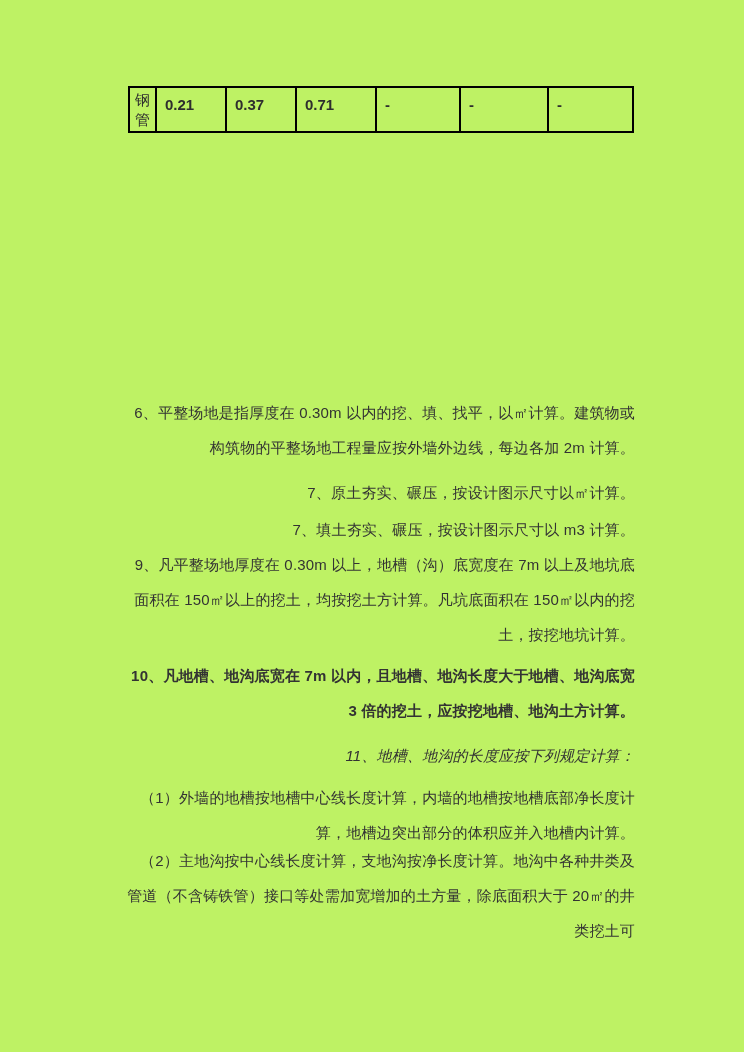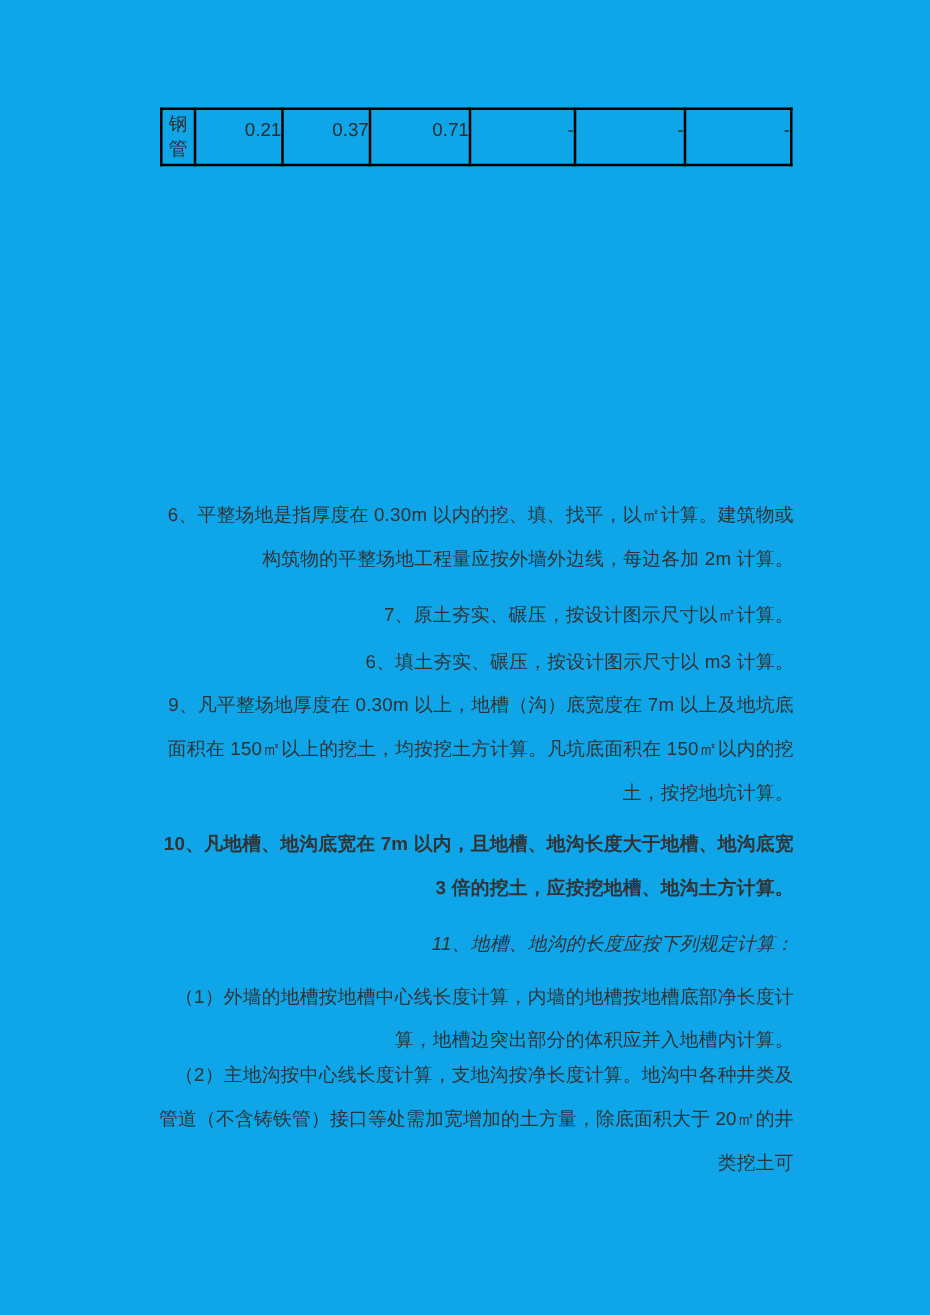--- a/index.html
+++ b/index.html
@@ -1,21 +1,21 @@
 <!DOCTYPE html>
 <html><head>
 <meta charset="utf-8">
 <style>
   * { margin: 0; padding: 0; box-sizing: border-box; }
   html, body { background: #ffffff; }
   .page {
     position: relative;
     width: 744px;
     height: 1052px;
-    background: #0ea5e9;
+    background: #bef264;
     font-family: "Liberation Sans", "DejaVu Sans", sans-serif;
     color: #333333;
     overflow: hidden;
   }
 
   
   table.qty {
     position: absolute;
     left: 128px;
     top: 86px;
@@ -32,21 +32,22 @@
   }
   td.lbl {
     text-align: center;
     padding: 2px 0 0 0;
     line-height: 19.5px;
     word-break: break-all;
   }
   td.val {
     padding: 7px 0 16px 8px;
     line-height: 20px;
-    text-align: right;
+    text-align: left;
+    font-weight: bold;
   }
   tr.r1 { height: 40px; }
   tr.r2 { height: 58px; }
   tr.r3 { height: 196px; }
 
   
   .note {
     position: absolute;
     left: 127px;
     width: 508px;
@@ -89,21 +90,21 @@
         <td class="val">-</td>
         <td class="val">-</td>
         <td class="val">-</td>
       </tr>
     </tbody>
   </table>
 
   <div>
     <p class="note p6">6、平整场地是指厚度在 0.30m 以内的挖、填、找平，以㎡计算。建筑物或构筑物的平整场地工程量应按外墙外边线，每边各加 2m 计算。</p>
     <p class="note p7">7、原土夯实、碾压，按设计图示尺寸以㎡计算。</p>
-    <p class="note p8">6、填土夯实、碾压，按设计图示尺寸以 m3 计算。</p>
+    <p class="note p8">7、填土夯实、碾压，按设计图示尺寸以 m3 计算。</p>
     <p class="note p9">9、凡平整场地厚度在 0.30m 以上，地槽（沟）底宽度在 7m 以上及地坑底面积在 150㎡以上的挖土，均按挖土方计算。凡坑底面积在 150㎡以内的挖土，按挖地坑计算。</p>
     <p class="note p10">10、凡地槽、地沟底宽在 7m 以内，且地槽、地沟长度大于地槽、地沟底宽 3 倍的挖土，应按挖地槽、地沟土方计算。</p>
     <p class="note p11">11、地槽、地沟的长度应按下列规定计算：</p>
     <p class="note s1">（1）外墙的地槽按地槽中心线长度计算，内墙的地槽按地槽底部净长度计算，地槽边突出部分的体积应并入地槽内计算。</p>
     <p class="note s2">（2）主地沟按中心线长度计算，支地沟按净长度计算。地沟中各种井类及管道（不含铸铁管）接口等处需加宽增加的土方量，除底面积大于 20㎡的井类挖土可</p>
   </div>
 
 </div>
 
 </body></html>

